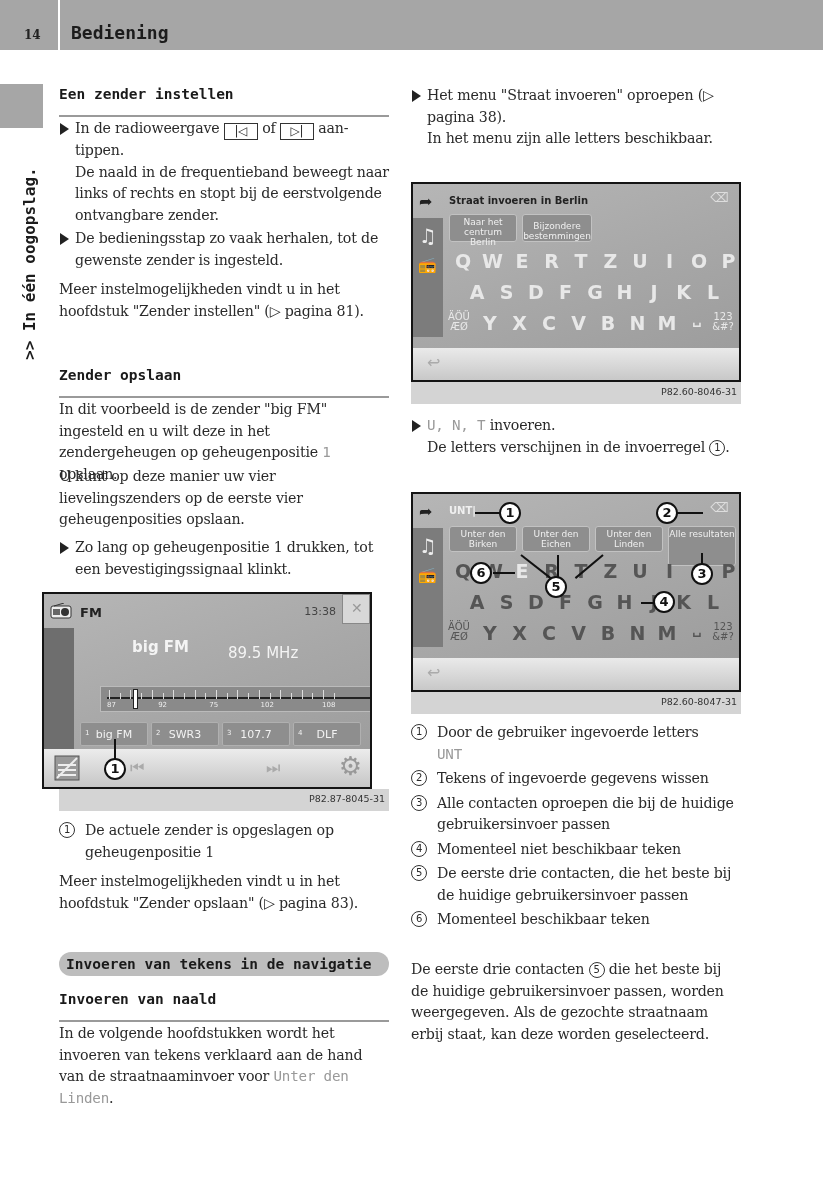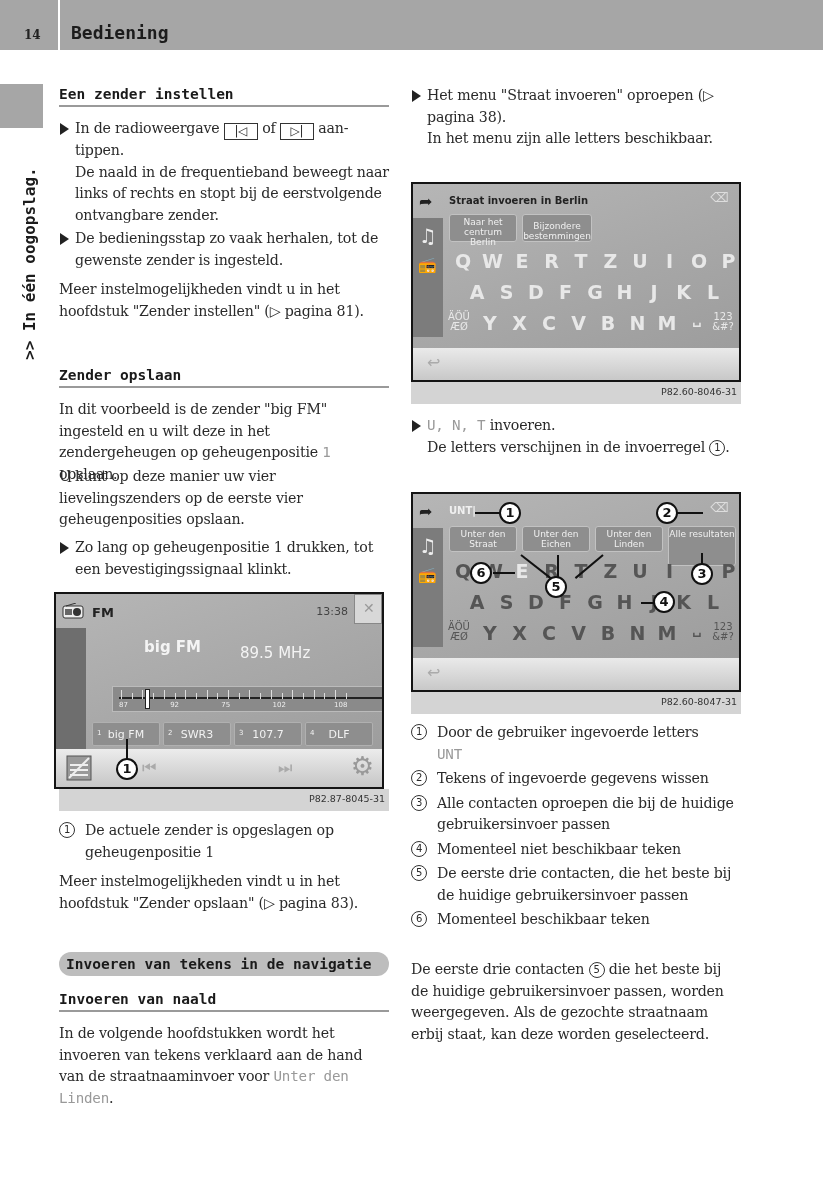--- a/index.html
+++ b/index.html
@@ -15,21 +15,21 @@
   
   .side-tab { position: absolute; left: 0; top: 84px; width: 43px; height: 44px; background: #a6a6a6; }
   .side-label { position: absolute; left: 20px; top: 360px; transform-origin: 0 0; transform: rotate(-90deg);
     font-family: "DejaVu Sans Mono", monospace; font-weight: bold; font-size: 16px; white-space: nowrap; color: #1c1c1c; }
 
   .col { position: absolute; top: 0; }
   .col-left { left: 59px; width: 330px; }
   .col-right { left: 411px; width: 330px; }
 
   .p { font-size: 14.2px; line-height: 21.5px; color: #2a2a2a; letter-spacing: -0.2px; }
-  .h2 { font-family: "DejaVu Sans Mono", monospace; font-weight: bold; font-size: 14.5px; color: #1a1a1a; padding-bottom: 3px; border-bottom: 2px solid #9a9a9a; }
+  .h2 { font-family: "DejaVu Sans Mono", monospace; font-weight: bold; font-size: 14.5px; color: #1a1a1a; padding-bottom: 13px; border-bottom: 2px solid #9a9a9a; }
   .band { background: #bdbdbd; font-family: "DejaVu Sans Mono", monospace; font-weight: bold; font-size: 14.5px; padding: 4px 7px; color: #1a1a1a; }
   .bullet { position: relative; padding-left: 16px; }
   .bullet::before { content: ""; position: absolute; left: 1px; top: 5px; border-left: 9px solid #222; border-top: 6px solid transparent; border-bottom: 6px solid transparent; }
   .grey-mono { font-family: "DejaVu Sans Mono", monospace; color: #999; }
   .keybox { display: inline-block; border: 1px solid #333; width: 34px; height: 17px; vertical-align: -2px; text-align: center; font-size: 12px; line-height: 15px; font-family: "DejaVu Sans", sans-serif; }
   .circ { display: inline-block; width: 16px; height: 16px; border: 1.3px solid #333; border-radius: 50%; font-size: 10px; line-height: 13px; text-align: center; font-family: "DejaVu Sans", sans-serif; vertical-align: 1px; }
   .leg { position: relative; padding-left: 26px; }
   .leg .circ { position: absolute; left: 0; top: 2px; }
 
   
@@ -81,21 +81,21 @@
   <div class="h2" style="position:absolute;top:367px;width:330px;">Zender opslaan</div>
   <div class="p" style="position:absolute;top:399px;width:330px;">
     <span>In dit voorbeeld is de zender "big FM" ingesteld en u wilt deze in het zendergeheugen op geheugenpositie</span>
     <span class="grey-mono">1</span>
     <span>opslaan.</span>
   </div>
   <div class="p" style="position:absolute;top:466px;width:330px;">U kunt op deze manier uw vier lievelingszenders op de eerste vier geheugenposities opslaan.</div>
   <div class="p bullet" style="position:absolute;top:537px;width:330px;">Zo lang op geheugenpositie 1 drukken, tot een bevestigingssignaal klinkt.</div>
 </div>
 
-<div class="shot" style="left:54px;top:592px;width:330px;height:197px;">
+<div class="shot" style="left:42px;top:592px;width:330px;height:197px;">
   <div class="screen">
     <div style="position:absolute;left:0;top:34px;width:30px;bottom:38px;background:#6e6e6e;"></div>
     <svg style="position:absolute;left:6px;top:9px;" width="22" height="16">
       <rect x="1" y="3" width="20" height="12" rx="2" fill="#eee" stroke="#333"></rect>
       <circle cx="15" cy="9" r="4" fill="#333"></circle>
         <rect x="3" y="6" width="7" height="6" fill="#666"></rect>
       <line x1="4" y1="3" x2="14" y2="0" stroke="#333"></line>
     </svg>
     <span class="sans" style="position:absolute;left:36px;top:11px;font-size:13px;font-weight:bold;color:#222;">FM</span>
     <span class="sans" style="position:absolute;right:34px;top:11px;font-size:11px;color:#444;">13:38</span>
@@ -260,21 +260,21 @@
 </div>
 
 <div class="shot" style="left:411px;top:492px;width:330px;height:200px;">
   <div class="screen">
     <div class="side-strip"></div>
     <span class="sans" style="position:absolute;left:6px;top:8px;font-size:16px;color:#222;">➦</span>
     <span class="sans" style="position:absolute;left:36px;top:11px;font-size:10px;font-weight:bold;color:#f0f0f0;">UNT|</span>
     <span class="sans" style="position:absolute;right:10px;top:6px;font-size:13px;color:#ddd;">⌫</span>
     <span class="sans" style="position:absolute;left:6px;top:40px;font-size:20px;color:#eee;">♫</span>
     <span class="sans" style="position:absolute;left:5px;top:72px;font-size:15px;color:#eee;">📻</span>
-    <div class="soft-btn" style="left:36px;top:32px;width:68px;height:26px;">Unter den Straat</div>
+    <div class="soft-btn" style="left:36px;top:32px;width:68px;height:26px;">Unter den Birken</div>
     <div class="soft-btn" style="left:109px;top:32px;width:68px;height:26px;">Unter den Eichen</div>
     <div class="soft-btn" style="left:182px;top:32px;width:68px;height:26px;">Unter den Linden</div>
     <div class="soft-btn" style="left:255px;top:32px;width:68px;height:40px;text-align:center;">Alle resultaten</div>
     <div class="kb-row" style="top:66px;" id="kb2-r1">
         <span class="kb-dim" style="left: 50px;">Q</span>
         <span class="kb-dim" style="left: 79.5px;">W</span>
         <span style="left: 109px;">E</span>
         <span class="kb-dim" style="left: 138.5px;">R</span>
         <span class="kb-dim" style="left: 168px;">T</span>
         <span class="kb-dim" style="left: 197.5px;">Z</span>

